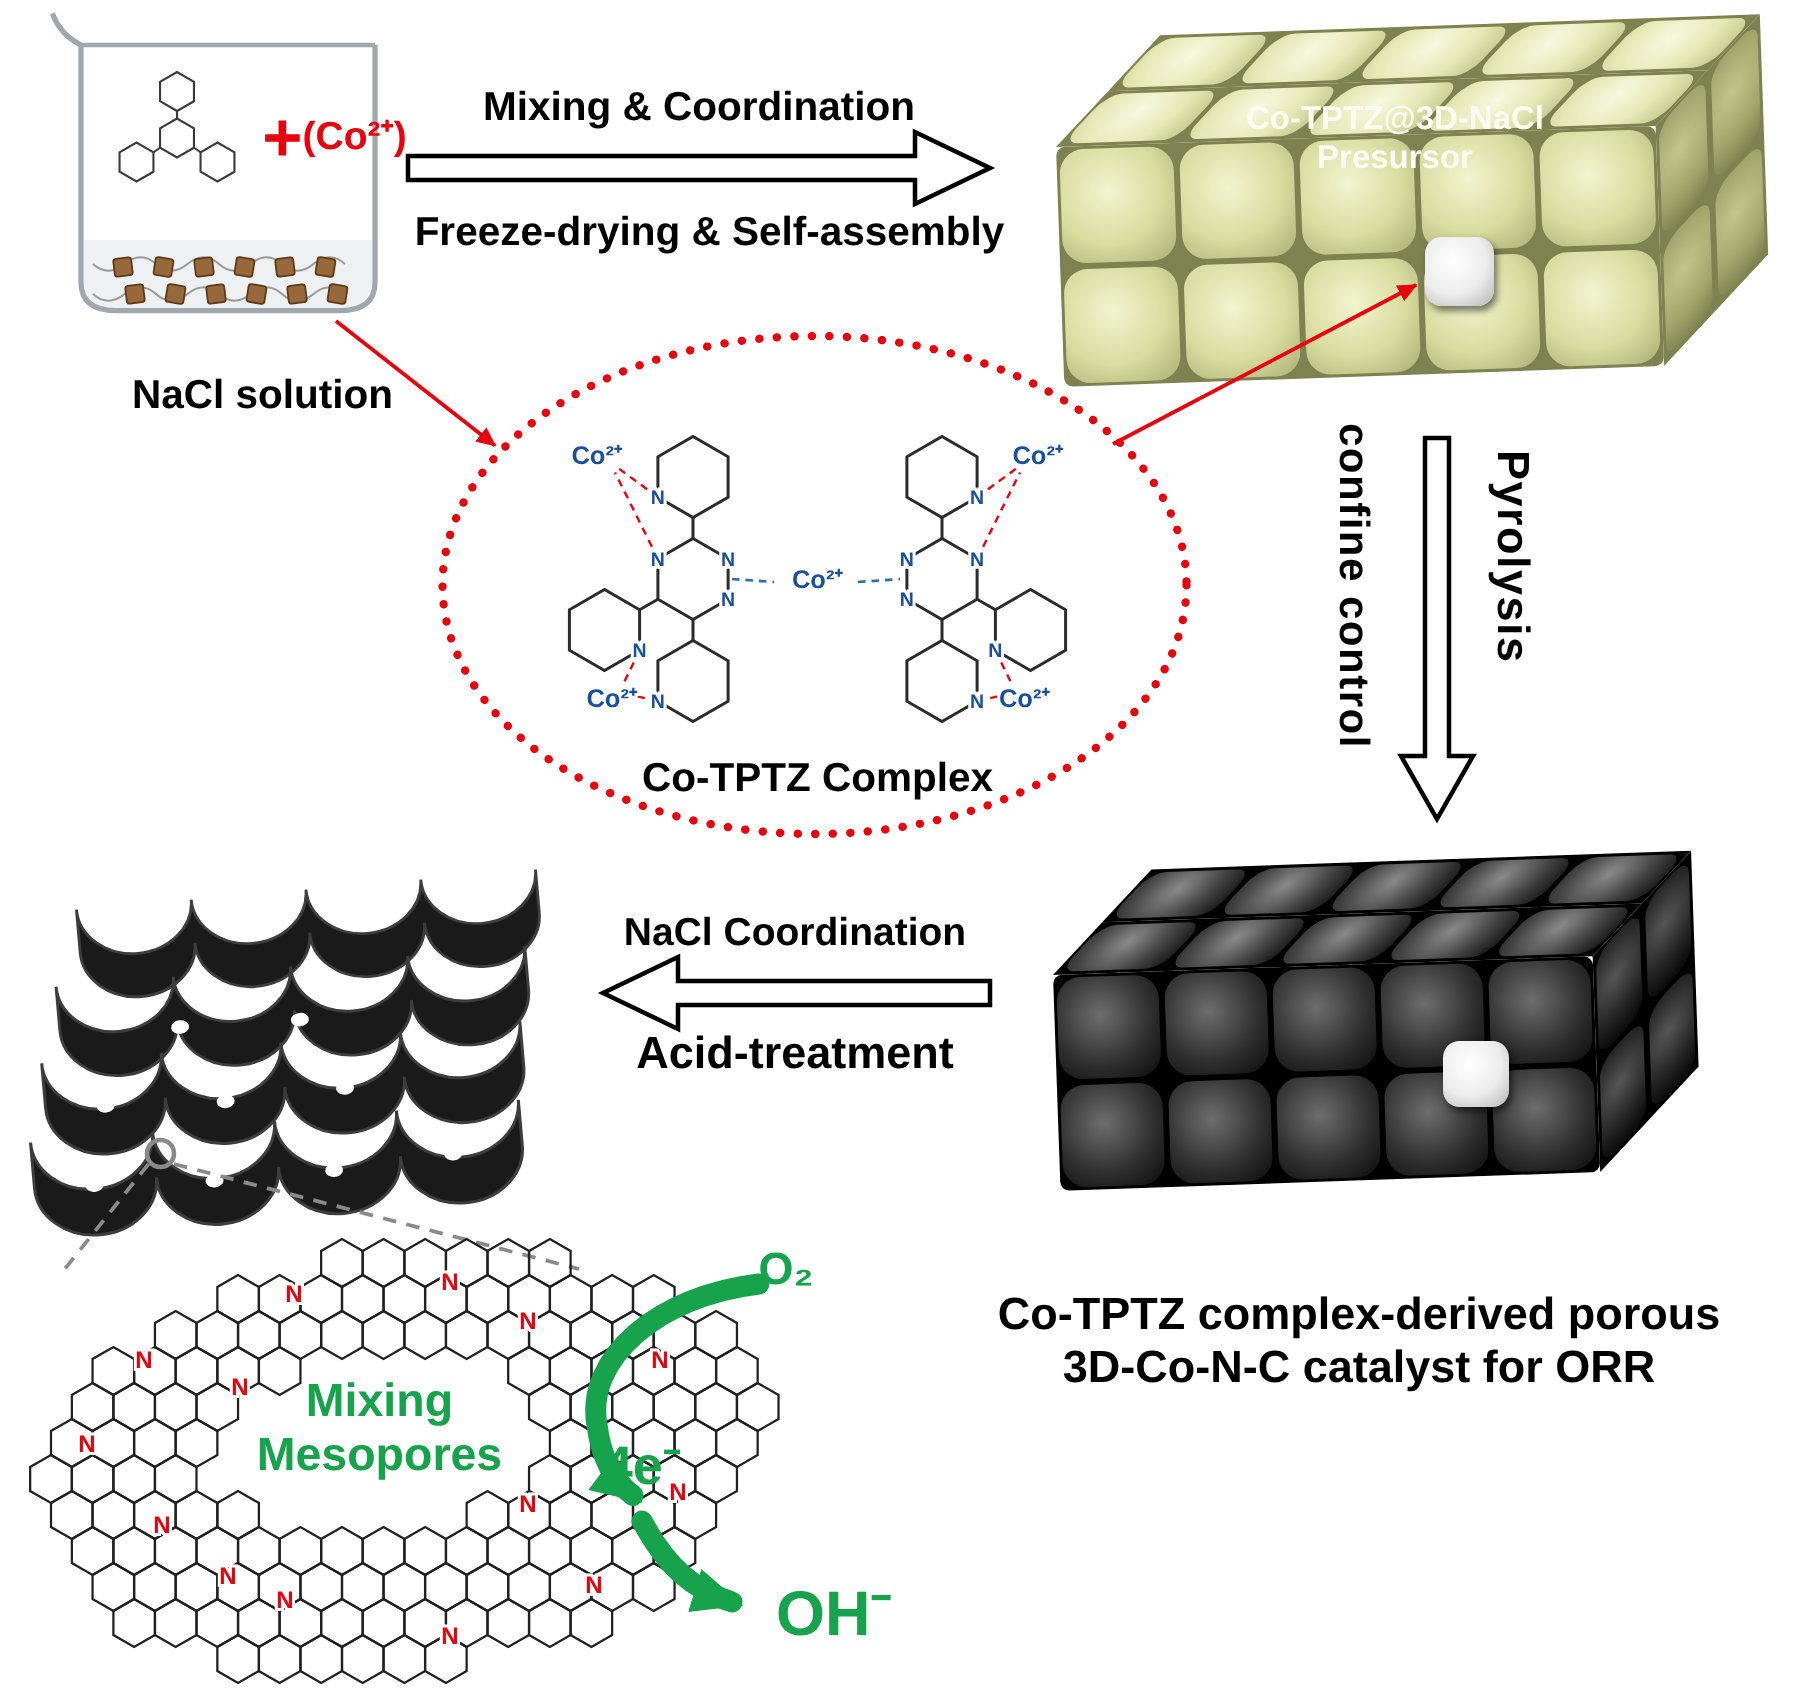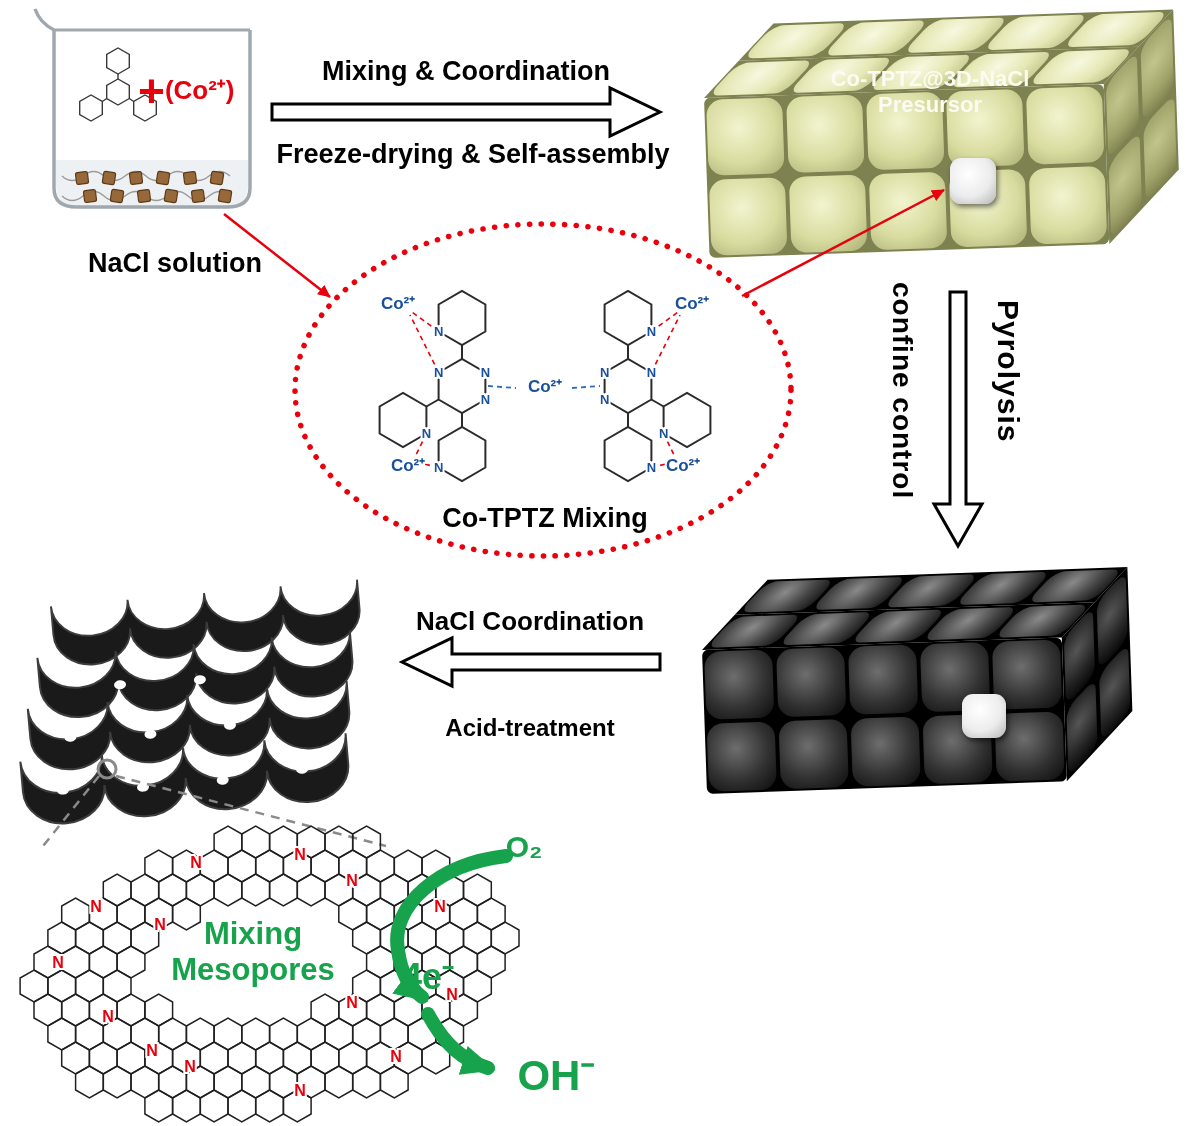--- a/index.html
+++ b/index.html
@@ -349,39 +349,43 @@
         <text x="160" y="930" text-anchor="middle" font-size="16" font-weight="bold" style="fill:#e8000d;paint-order:stroke;stroke:#ffffff;stroke-width:4px">N</text>
       </g>
 
     <path d="M506 856 C438 864 390 906 398 950 C401 974 410 988 422 997" fill="none" style="stroke:var(--green)" stroke-width="14" stroke-linecap="round" marker-end="url(#mGreen)"></path>
     <path d="M428 1014 C444 1044 462 1060 488 1068" fill="none" style="stroke:var(--green)" stroke-width="14" stroke-linecap="round" marker-end="url(#mGreen)"></path>
   </svg>
 
   <div class="lbl" style="left:280px;top:56px;width:372px;font-size:27px">Mixing &amp; Coordination</div>
   <div class="lbl" style="left:258px;top:139px;width:430px;font-size:27px">Freeze-drying &amp; Self-assembly</div>
 
-  <div class="lbl red" style="left:138px;top:68px;width:170px;font-size:26px;text-align:left"><span style="font-size:46px;line-height:1;vertical-align:-8px">+</span><span>(Co²⁺)</span></div>
+  <div class="lbl red" style="left:138px;top:68px;width:170px;font-size:26px;text-align:center"><span style="font-size:46px;line-height:1;vertical-align:-8px">+</span><span>(Co²⁺)</span></div>
 
   <div class="lbl" style="left:72px;top:248px;width:206px;font-size:27px">NaCl solution</div>
 
   <div class="lbl white" style="left:762px;top:66px;width:336px;font-size:22px">
     <div>Co-TPTZ@3D-NaCl</div>
     <div>Presursor</div>
   </div>
 
   <div class="lbl vert" style="left:886px;top:282px;font-size:28px">confine control</div>
   <div class="lbl vert" style="left:990px;top:300px;font-size:30px">Pyrolysis</div>
 
-  <div class="lbl" style="left:413px;top:503px;width:264px;font-size:27px">Co-TPTZ Mixing</div>
+  <div class="lbl" style="left:413px;top:503px;width:264px;font-size:27px">Co-TPTZ Complex</div>
 
   <div class="lbl" style="left:396px;top:606px;width:268px;font-size:26px">NaCl Coordination</div>
-  <div class="lbl" style="left:400px;top:714px;width:260px;font-size:24px">Acid-treatment</div>
+  <div class="lbl" style="left:400px;top:686px;width:260px;font-size:30px">Acid-treatment</div>
 
   <div class="lbl green" style="left:146px;top:916px;width:214px;font-size:31px">
     <div>Mixing</div>
     <div>Mesopores</div>
   </div>
   <div class="lbl green" style="left:484px;top:830px;width:80px;font-size:30px">O₂</div>
   <div class="lbl green" style="left:380px;top:956px;width:96px;font-size:36px">4e⁻</div>
   <div class="lbl green" style="left:498px;top:1052px;width:116px;font-size:42px">OH⁻</div>
 
+  <div class="lbl" style="left:634px;top:860px;width:544px;font-size:30px">
+    <div>Co-TPTZ complex-derived porous</div>
+    <div>3D-Co-N-C catalyst for ORR</div>
+  </div>
 
 </div>
 
 </body></html>

